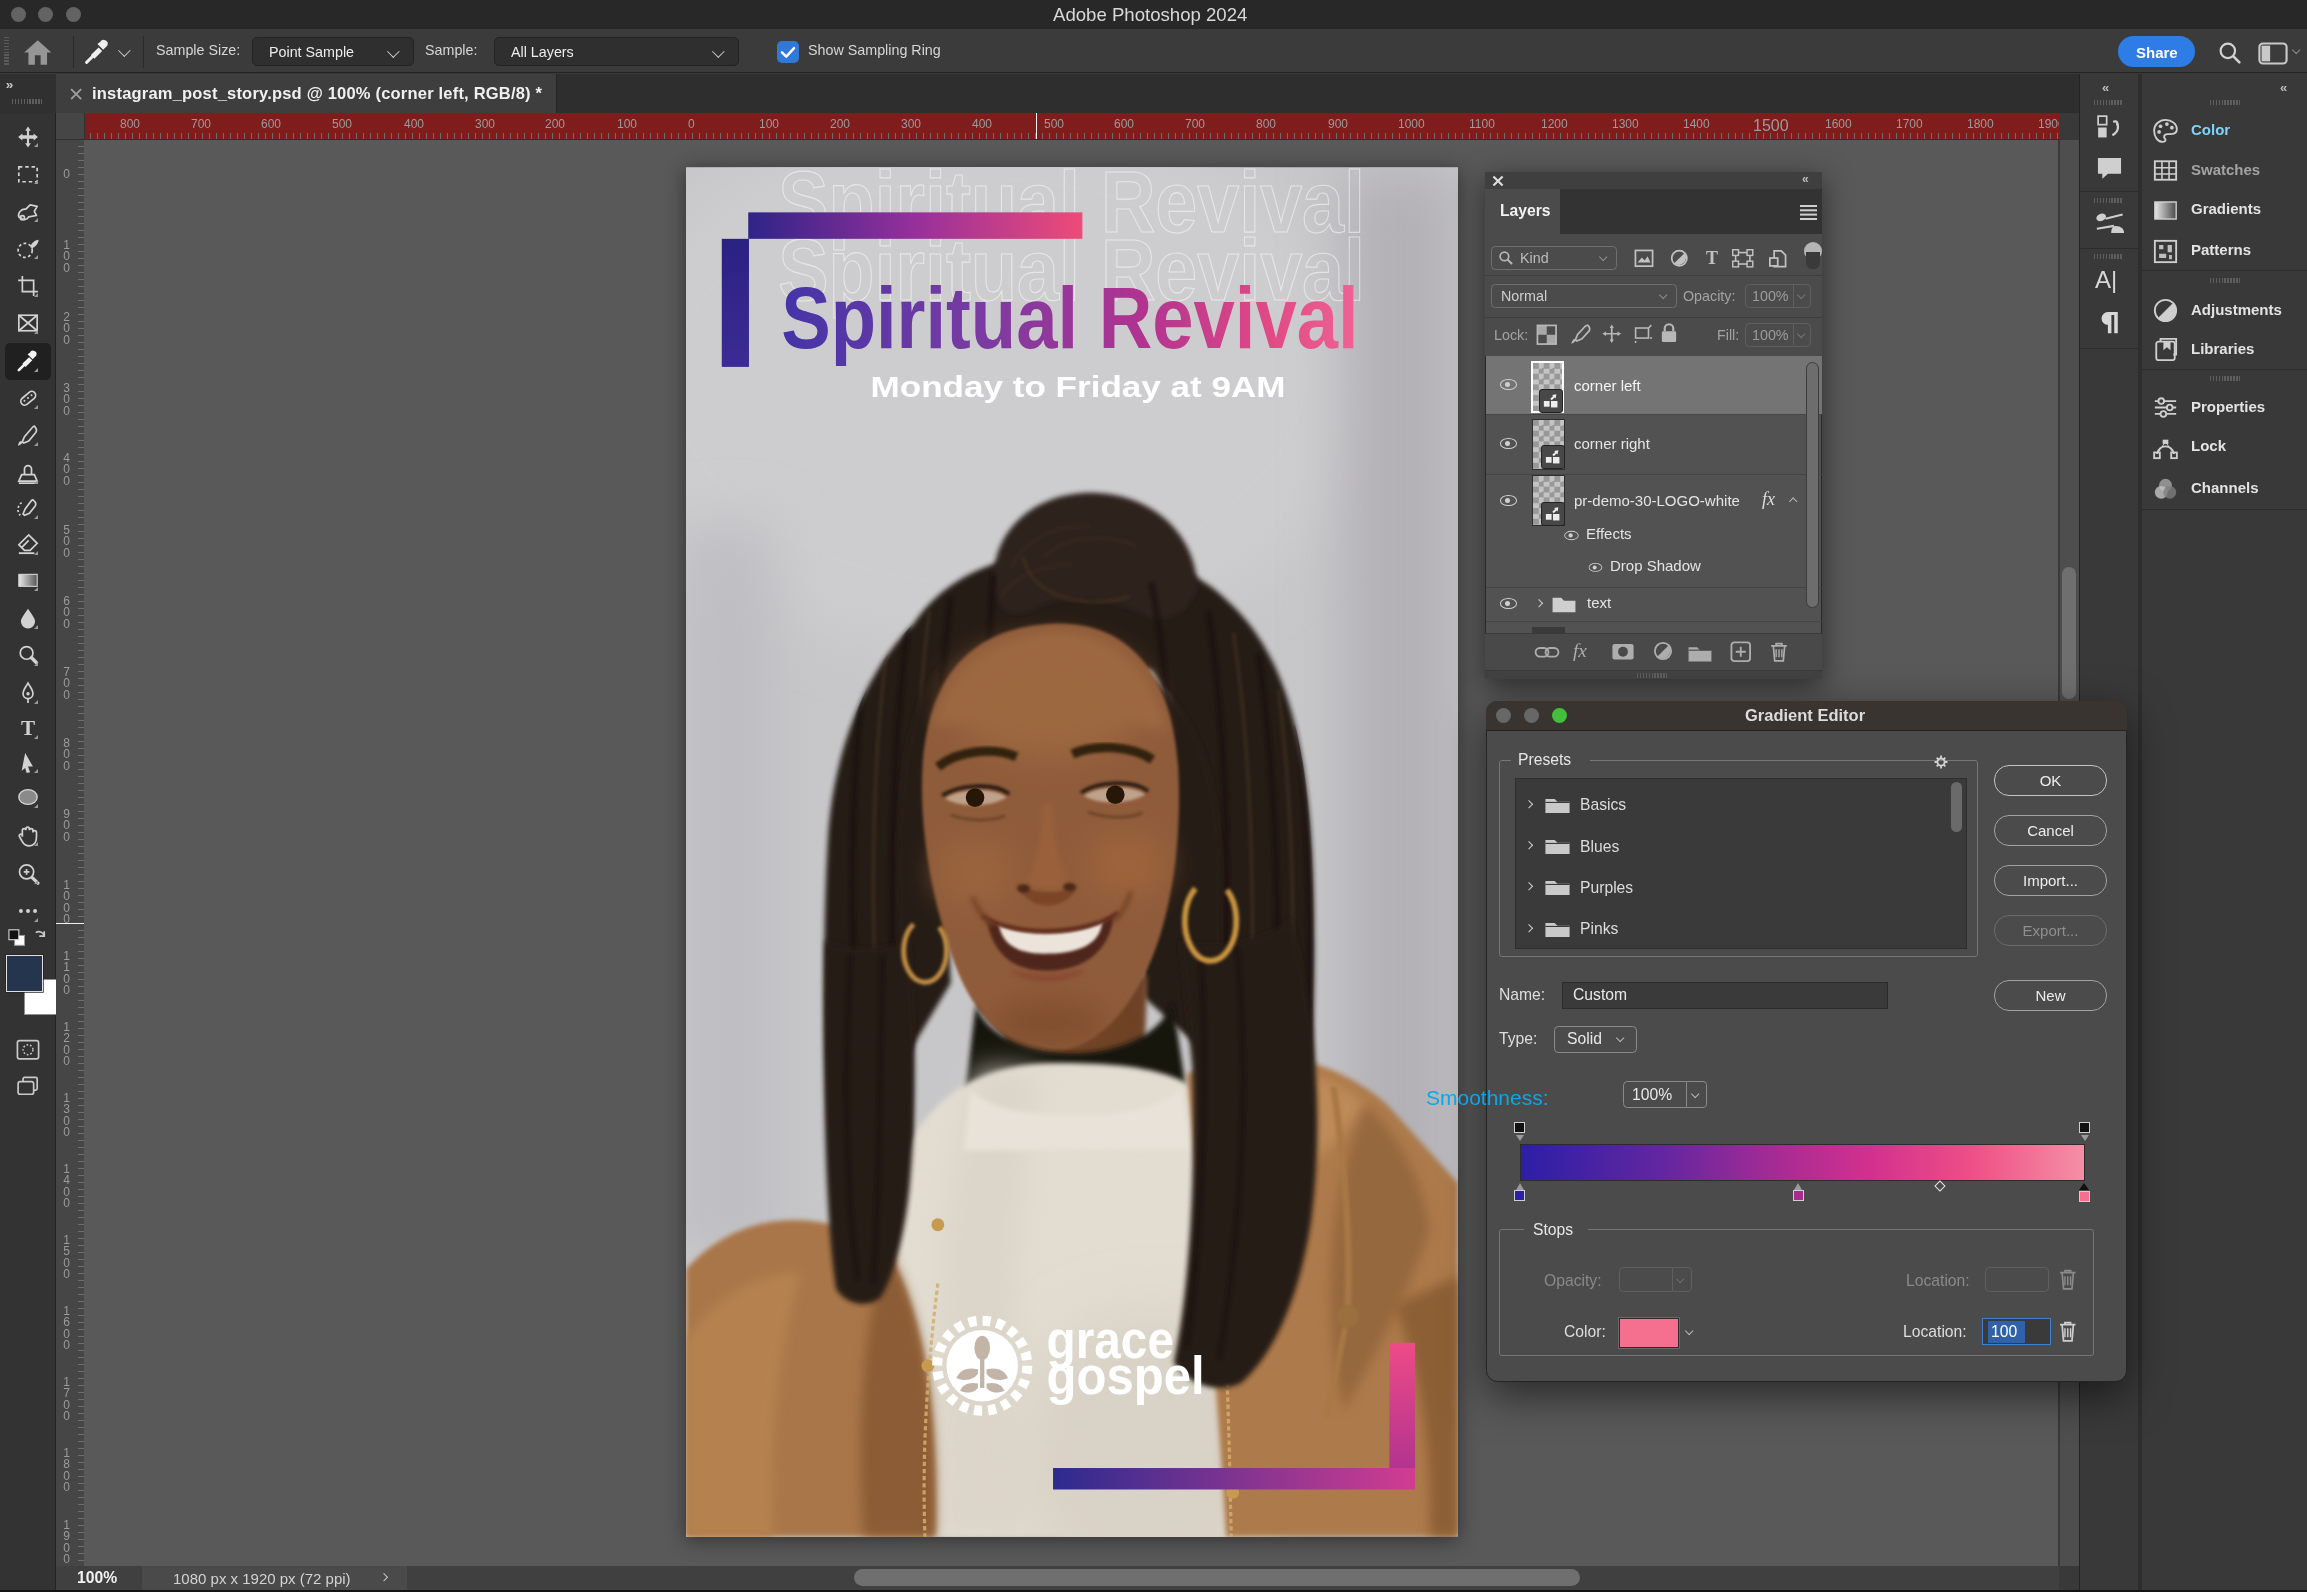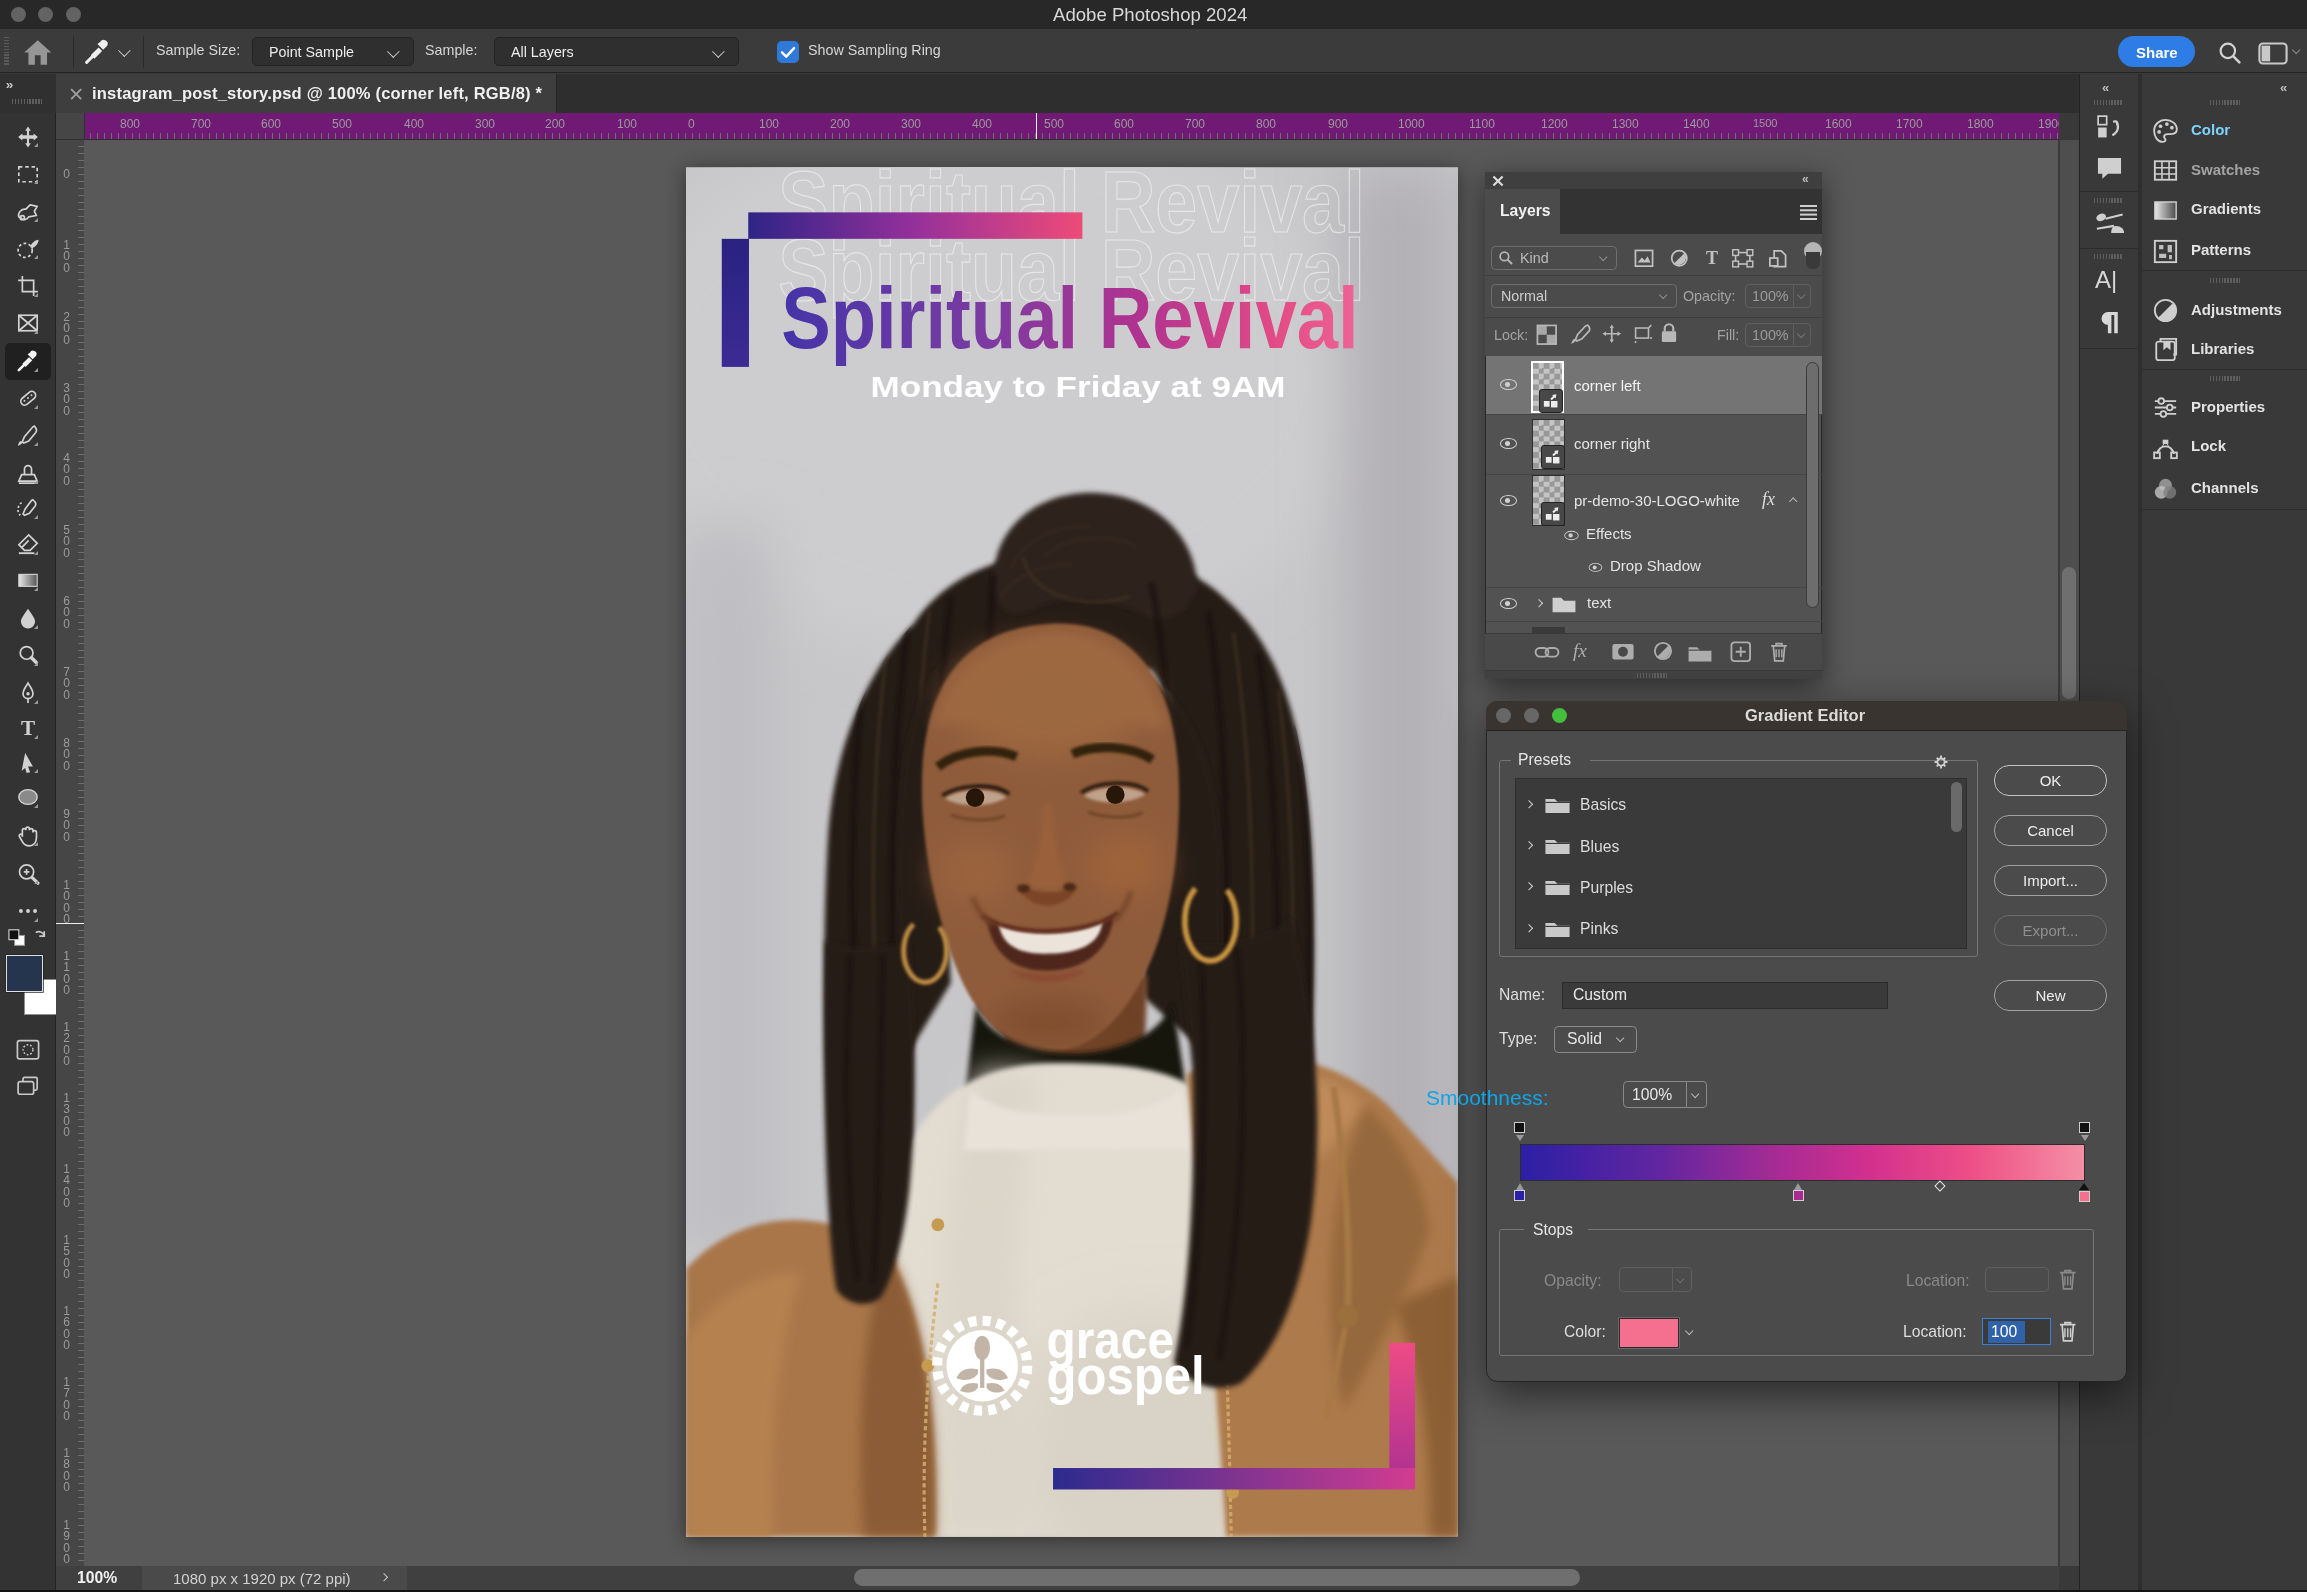--- a/index.html
+++ b/index.html
@@ -184,21 +184,21 @@
 <div class="abs" style="left:5.7px;top:955px;width:37px;height:37px;background:#25354e;border:1.4px solid #e0e0e0;box-shadow:0 0 0 0.7px #222"></div>
 <svg class="abs" style="left:15.7px;top:1039px" width="24" height="21.5" viewBox="0 0 34 30">
  <rect x="2" y="2" width="30" height="26" rx="3" fill="none" stroke="#c9c9c9" stroke-width="2.4"></rect>
  <circle cx="17" cy="15" r="7" fill="none" stroke="#c9c9c9" stroke-width="2" stroke-dasharray="2.5 2.5"></circle>
   </svg>
 <svg class="abs" style="left:15.7px;top:1075px" width="24" height="23" viewBox="0 0 34 32">
  <rect x="3" y="9" width="22" height="18" rx="3" fill="none" stroke="#c9c9c9" stroke-width="2.4"></rect>
  <path d="M10 9 V5 a2 2 0 0 1 2-2 h16 a2 2 0 0 1 2 2 v14 a2 2 0 0 1 -2 2 h-3" fill="none" stroke="#c9c9c9" stroke-width="2.4"></path>
   </svg>
 
-<div class="abs" style="left:56px;top:113px;width:2003px;height:27px;background:#701a75;border-bottom:0.7px solid #2e2e2e;overflow:hidden">
+<div class="abs" style="left:56px;top:113px;width:2003px;height:27px;background:#7f1d1d;border-bottom:0.7px solid #2e2e2e;overflow:hidden">
  <div class="abs" style="left:0;top:20px;width:2003px;height:7.2px;background:repeating-linear-gradient(90deg,transparent 0 6.4px,#6e6e6e 6.4px 7px)"></div>
 <div class="txt" style="left:64px;top:4.3px;color:#9b9b9b;font-size:12px">800</div>
     <div class="txt" style="left:135px;top:4.3px;color:#9b9b9b;font-size:12px">700</div>
     <div class="txt" style="left:205px;top:4.3px;color:#9b9b9b;font-size:12px">600</div>
     <div class="txt" style="left:276px;top:4.3px;color:#9b9b9b;font-size:12px">500</div>
     <div class="txt" style="left:348px;top:4.3px;color:#9b9b9b;font-size:12px">400</div>
     <div class="txt" style="left:419px;top:4.3px;color:#9b9b9b;font-size:12px">300</div>
     <div class="txt" style="left:489px;top:4.3px;color:#9b9b9b;font-size:12px">200</div>
     <div class="txt" style="left:561px;top:4.3px;color:#9b9b9b;font-size:12px">100</div>
     <div class="txt" style="left:632px;top:4.3px;color:#9b9b9b;font-size:12px">0</div>
@@ -209,21 +209,21 @@
     <div class="txt" style="left:988px;top:4.3px;color:#9b9b9b;font-size:12px">500</div>
     <div class="txt" style="left:1058px;top:4.3px;color:#9b9b9b;font-size:12px">600</div>
     <div class="txt" style="left:1129px;top:4.3px;color:#9b9b9b;font-size:12px">700</div>
     <div class="txt" style="left:1200px;top:4.3px;color:#9b9b9b;font-size:12px">800</div>
     <div class="txt" style="left:1272px;top:4.3px;color:#9b9b9b;font-size:12px">900</div>
     <div class="txt" style="left:1342px;top:4.3px;color:#9b9b9b;font-size:12px">1000</div>
     <div class="txt" style="left:1413px;top:4.3px;color:#9b9b9b;font-size:12px">1100</div>
     <div class="txt" style="left:1485px;top:4.3px;color:#9b9b9b;font-size:12px">1200</div>
     <div class="txt" style="left:1556px;top:4.3px;color:#9b9b9b;font-size:12px">1300</div>
     <div class="txt" style="left:1627px;top:4.3px;color:#9b9b9b;font-size:12px">1400</div>
-    <div class="txt" style="left:1697px;top:4.3px;color:#9b9b9b;font-size:11px">1500</div>
+    <div class="txt" style="left:1697px;top:4.3px;color:#9b9b9b;font-size:16px">1500</div>
     <div class="txt" style="left:1769px;top:4.3px;color:#9b9b9b;font-size:12px">1600</div>
     <div class="txt" style="left:1840px;top:4.3px;color:#9b9b9b;font-size:12px">1700</div>
     <div class="txt" style="left:1911px;top:4.3px;color:#9b9b9b;font-size:12px">1800</div>
     <div class="txt" style="left:1982px;top:4.3px;color:#9b9b9b;font-size:12px">1900</div>
  <div class="abs" style="left:980px;top:0;width:1.4px;height:27px;background:#f0f0f0"></div>
 </div>
 <div class="abs" style="left:56px;top:140px;width:29px;height:1426px;background:#464646;border-right:0.7px solid #2e2e2e;overflow:hidden">
  <div class="abs" style="left:21.5px;top:0;width:7.2px;height:1426px;background:repeating-linear-gradient(180deg,transparent 0 6.4px,#6e6e6e 6.4px 7px)"></div>
 <div class="txt" style="left:5.7px;top:29px;color:#9b9b9b;font-size:12px;text-align:center;width:10px">
       <div style="height:11.4px;line-height:11.4px">0</div>

